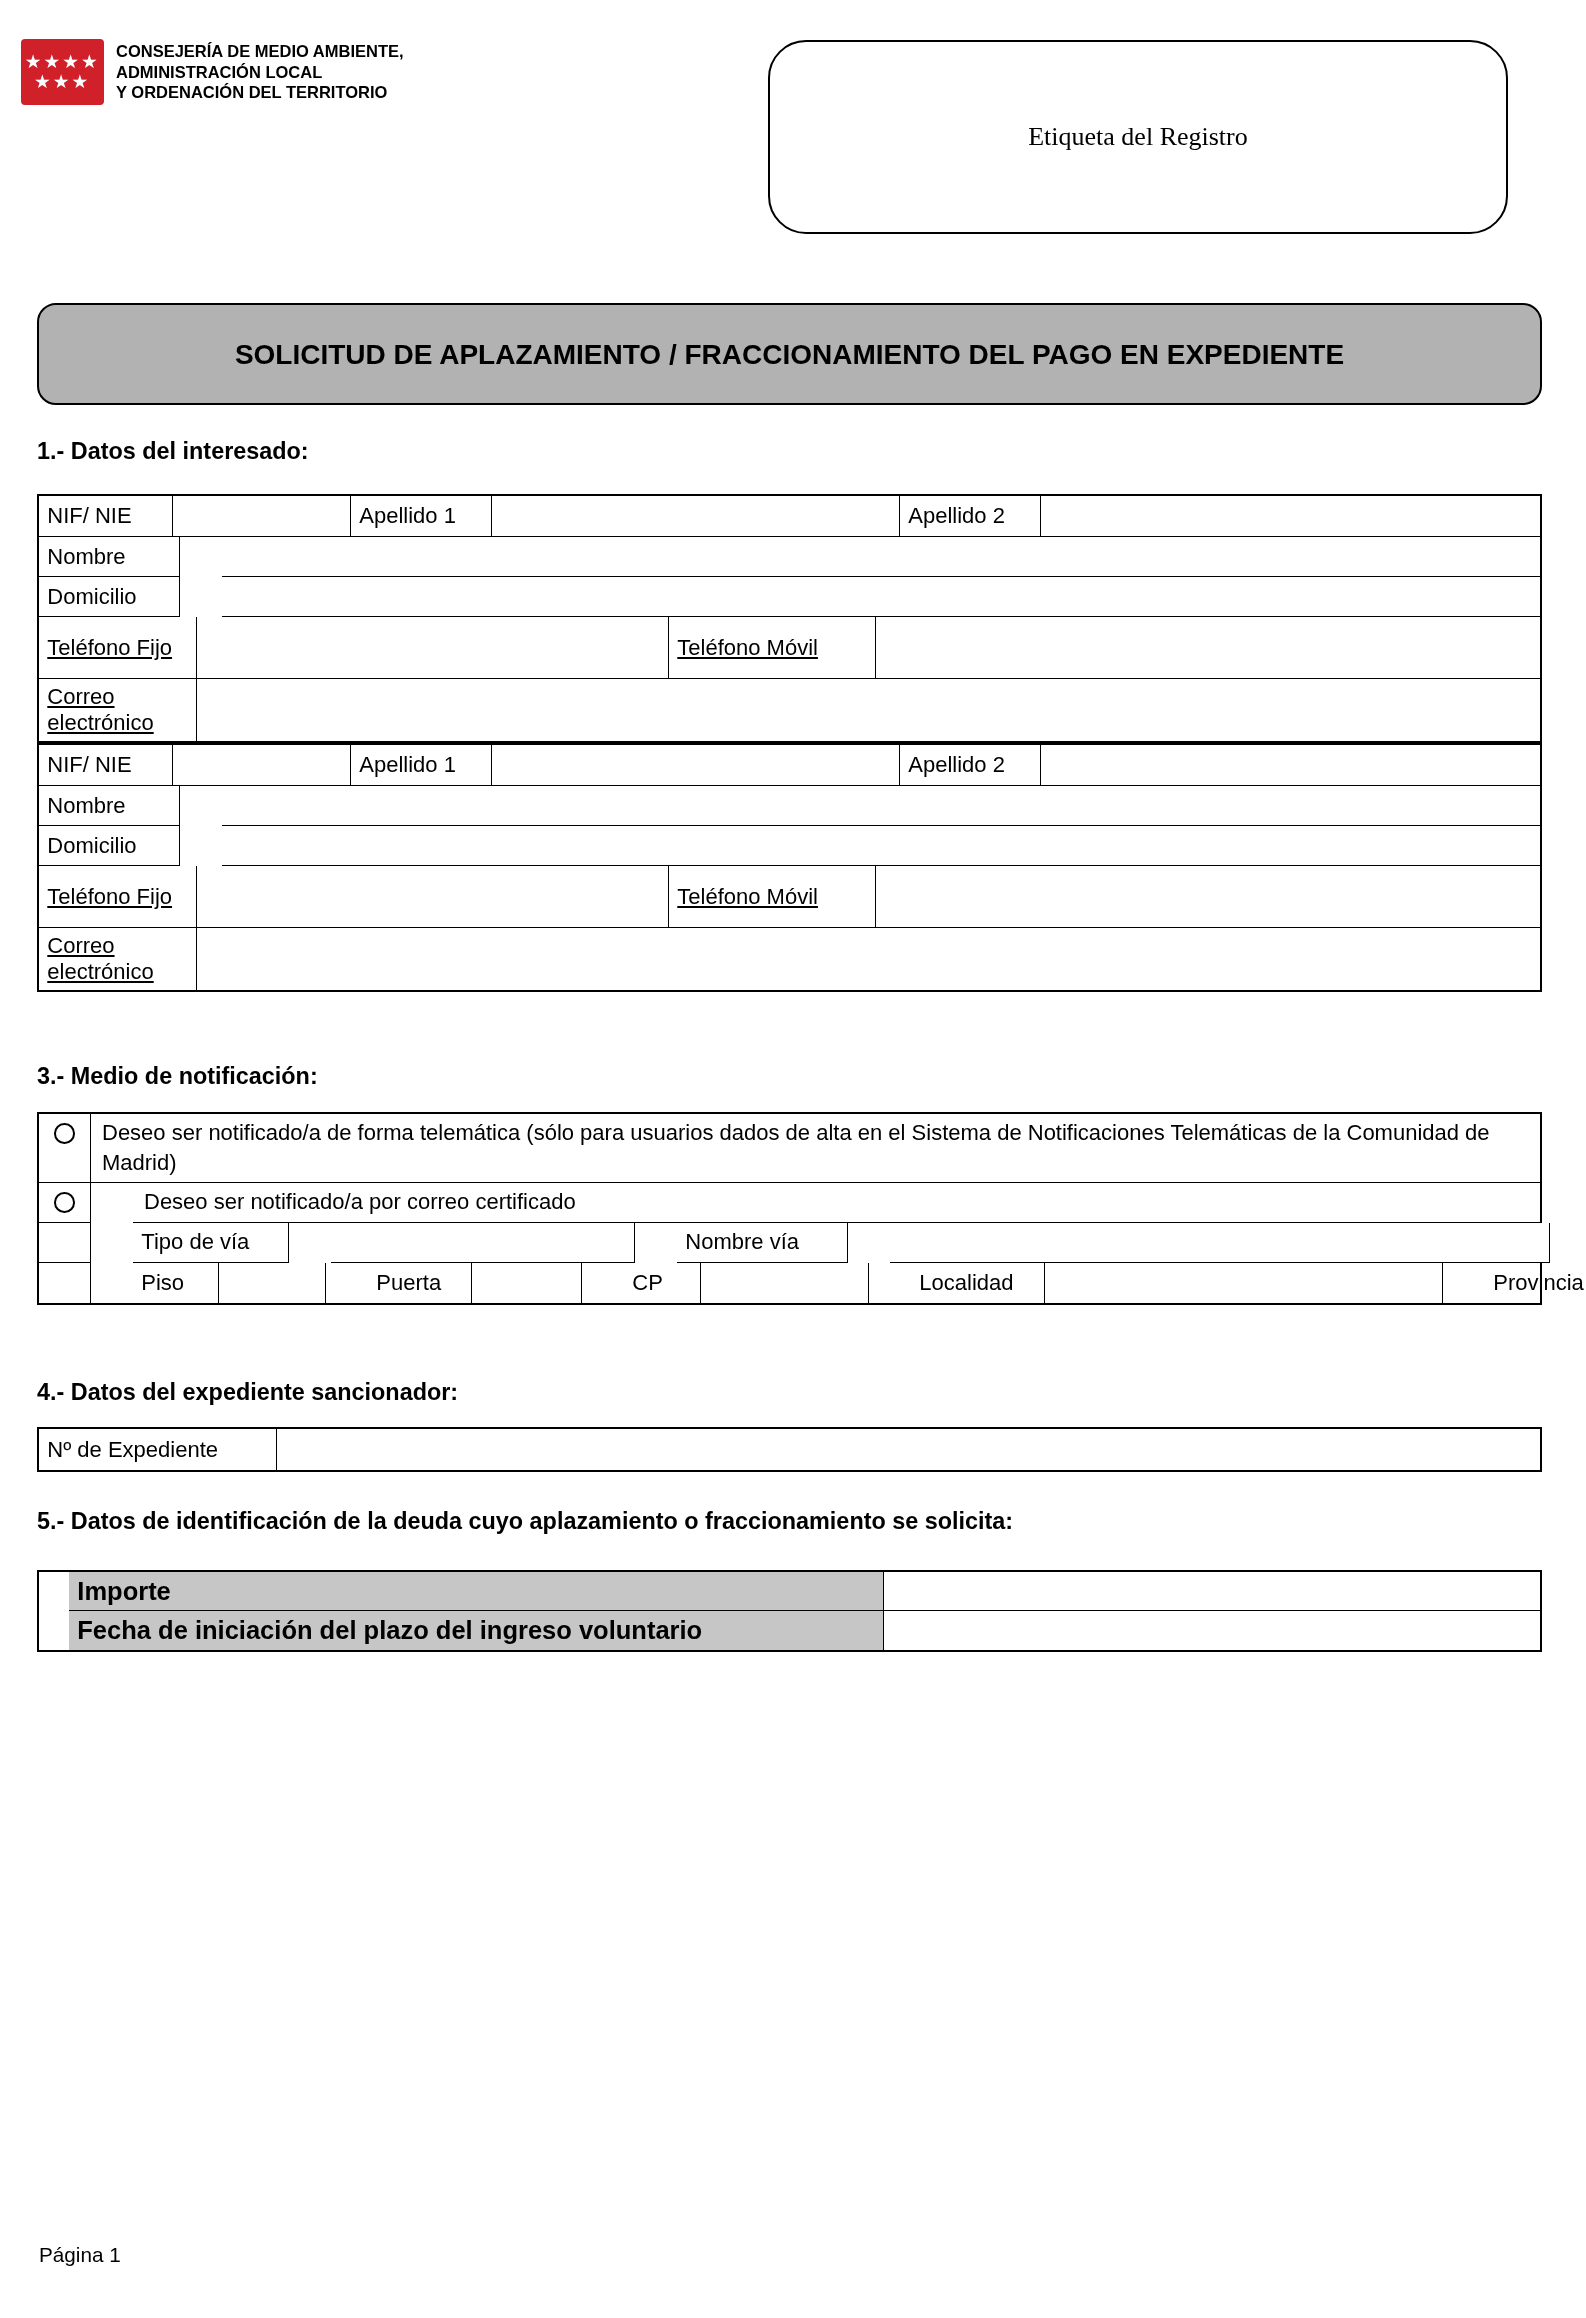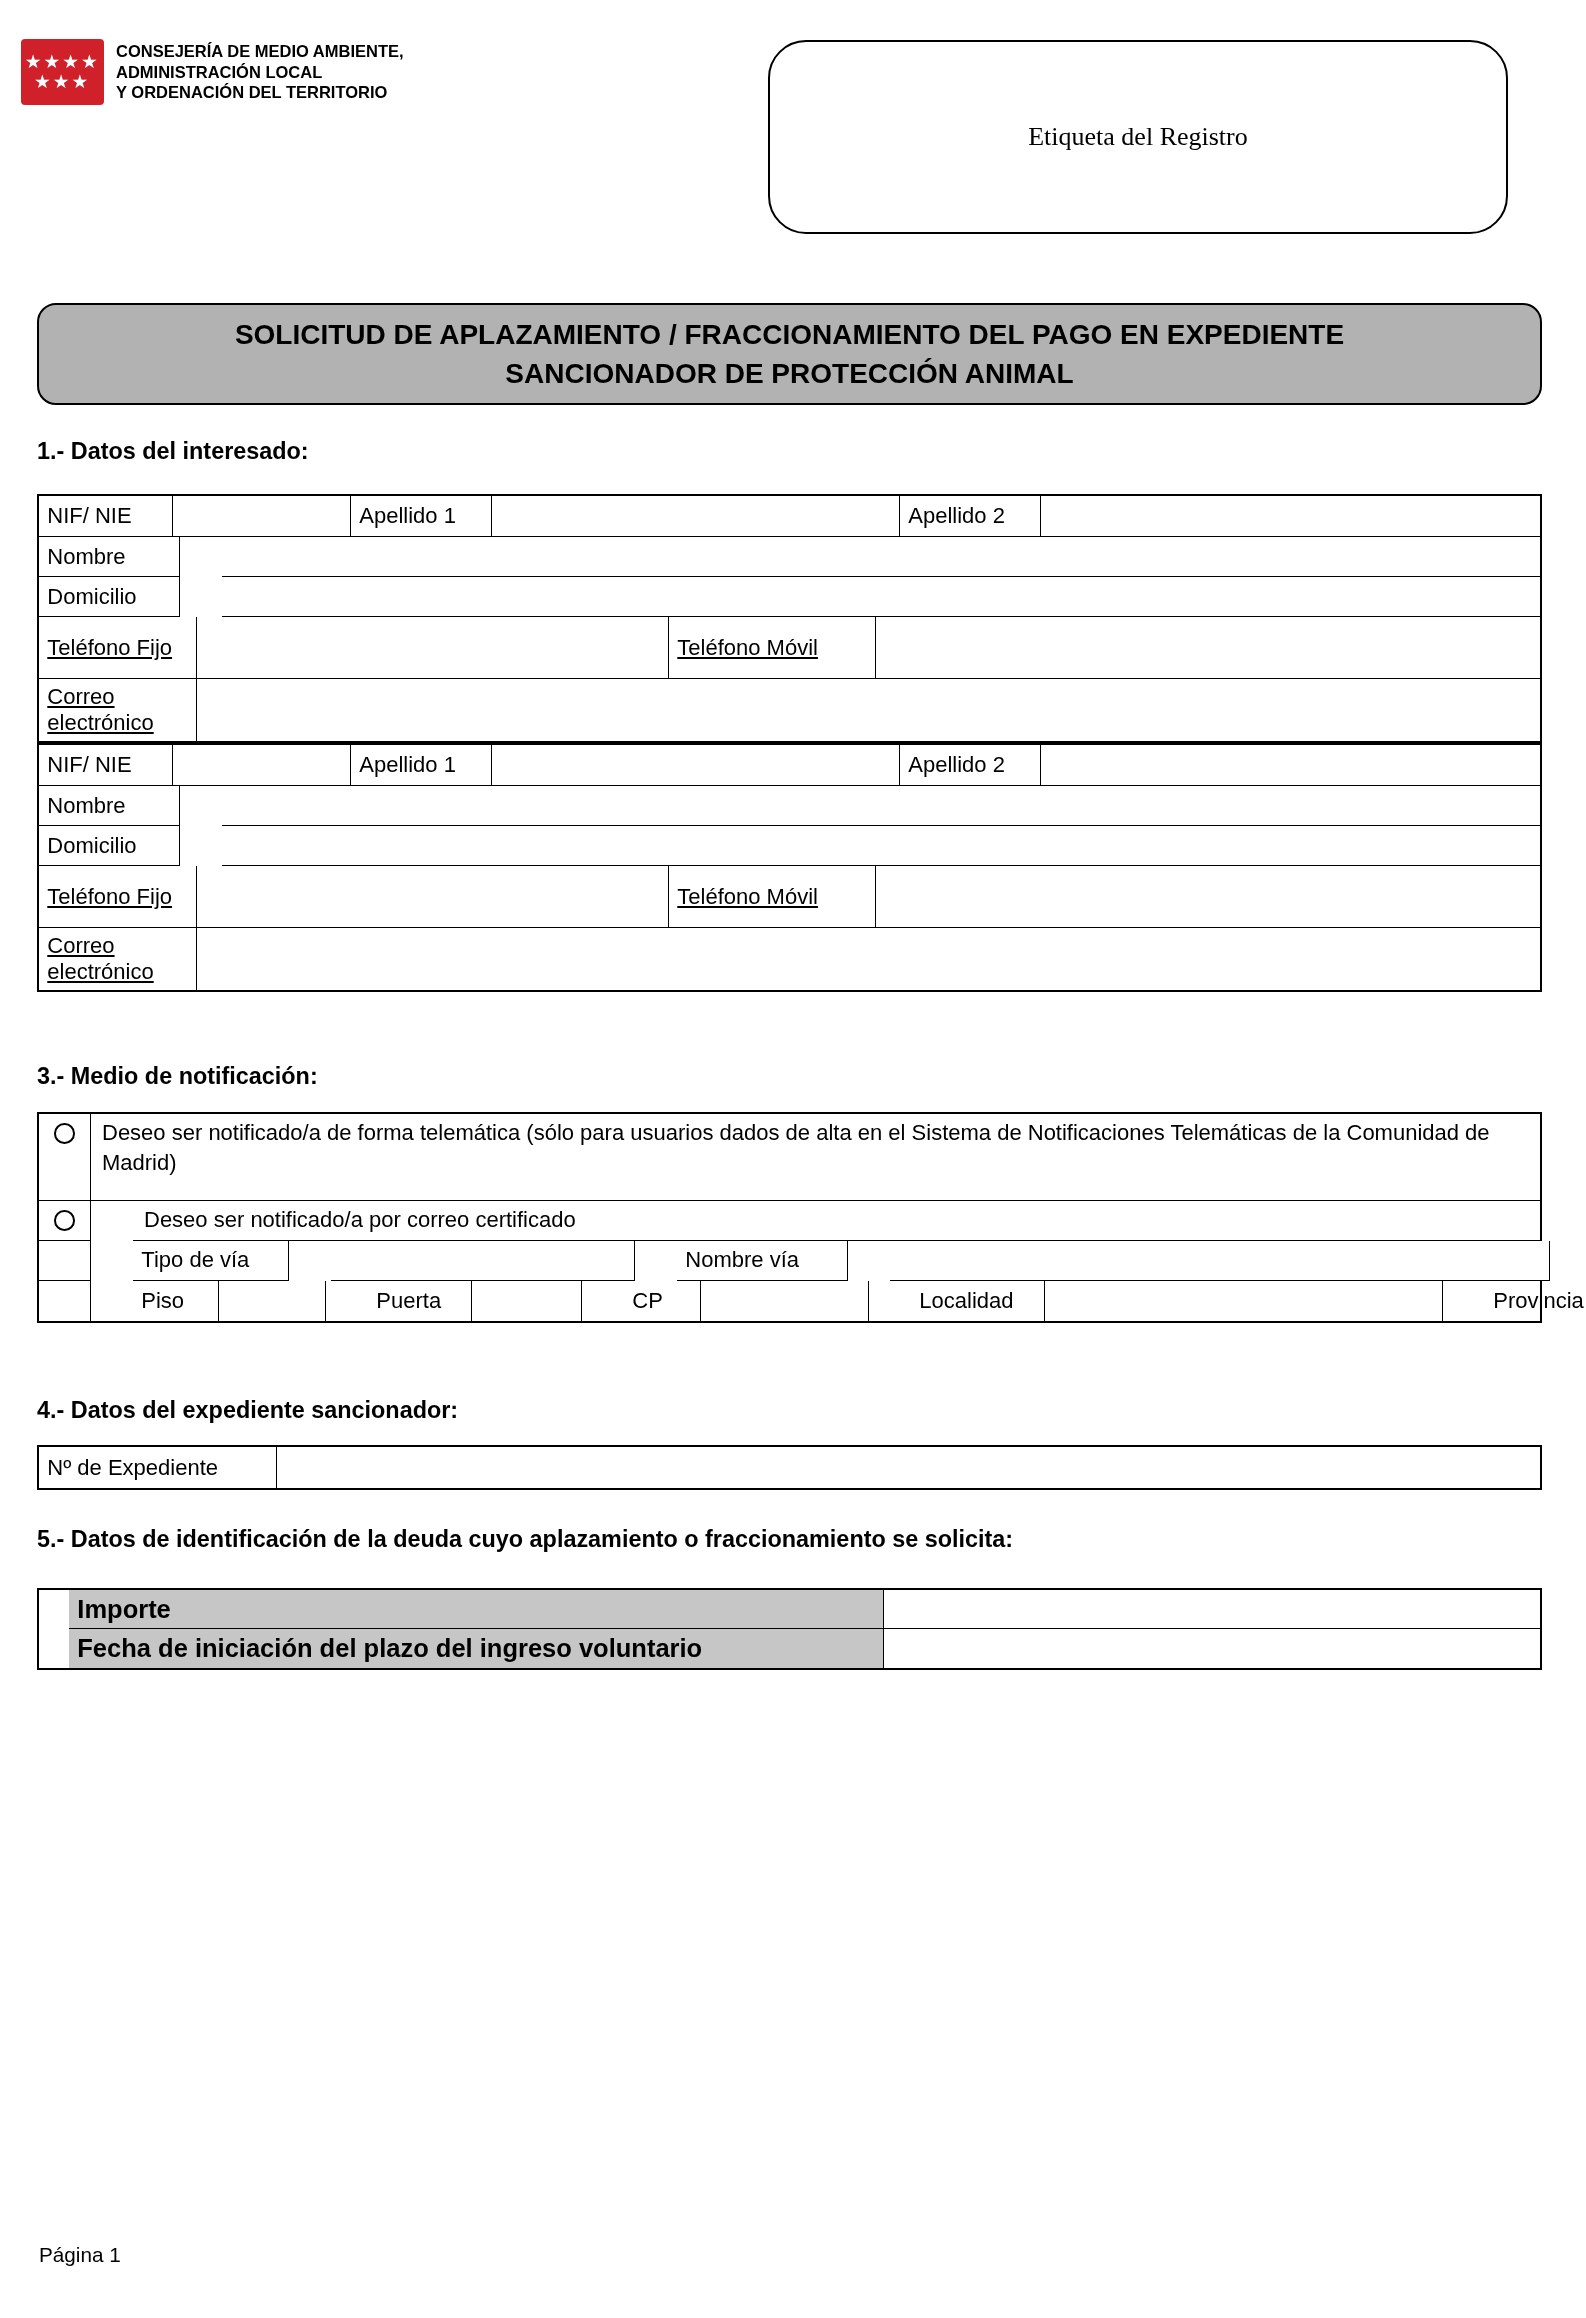--- a/index.html
+++ b/index.html
@@ -39,21 +39,21 @@
   .frow { display:flex; }
   .c { border-right:1.4px solid #000; border-bottom:1.4px solid #000;
        display:flex; align-items:center; flex:0 0 auto; min-width:0; }
   .c:last-child { border-right:0; }
   .frow:last-child > .c { border-bottom:0; }
   .fx { flex:1 1 auto; }
   .lbl { padding:0 5.5px 0 8.3px; font-size:22px; line-height:26px; }
   .inp { background:#fff; }
   .narrow { display:inline-block; max-width:127px; }
   .r60 { height:41px; } .r58 { height:40px;gap:42px; } .r90 { height:62px;text-decoration:underline; }
-  .r100 { height:87px; } .r56 { height:39px;margin-left:30px; }
+  .r100 { height:69px; } .r56 { height:39px;margin-left:30px; }
 
   
   .rcell { width:52px; justify-content:center; }
   .rcell.top { align-items:flex-start; padding-top:9.6px; }
   .radio { width:20.7px; height:20.7px; border:2.1px solid #000; border-radius:50%; background:#fff; }
   .optxt { padding:4.1px 11px; font-size:22px; line-height:30px; align-items:flex-start; }
   .optxt2 { padding:0 11px; font-size:22px; }
 
   
   .gray { background:var(--section5-label-bg,#c6c6c6); font-weight:bold; font-size:25.5px; padding:0 5.5px 0 8.3px; }
@@ -77,21 +77,20 @@
     </div>
     <div class="registry-box">
       <span>Etiqueta del Registro</span>
     </div>
   </div>
 
   <div class="content">
 
     <div class="title-bar">
       <div>SOLICITUD DE APLAZAMIENTO / FRACCIONAMIENTO DEL PAGO EN EXPEDIENTE</div>
-      <div>SANCIONADOR DE PROTECCIÓN ANIMAL</div>
     </div>
 
     <h2 class="sec h-s1">1.- Datos del interesado:</h2>
     <div class="ftable">
       <div class="frow r60">
         <div class="c lbl" style="width:134px">NIF/ NIE</div>
         <div class="c inp" style="width:178px"></div>
         <div class="c lbl" style="width:141px">Apellido 1</div>
         <div class="c inp" style="width:408px"></div>
         <div class="c lbl" style="width:141px">Apellido 2</div>

